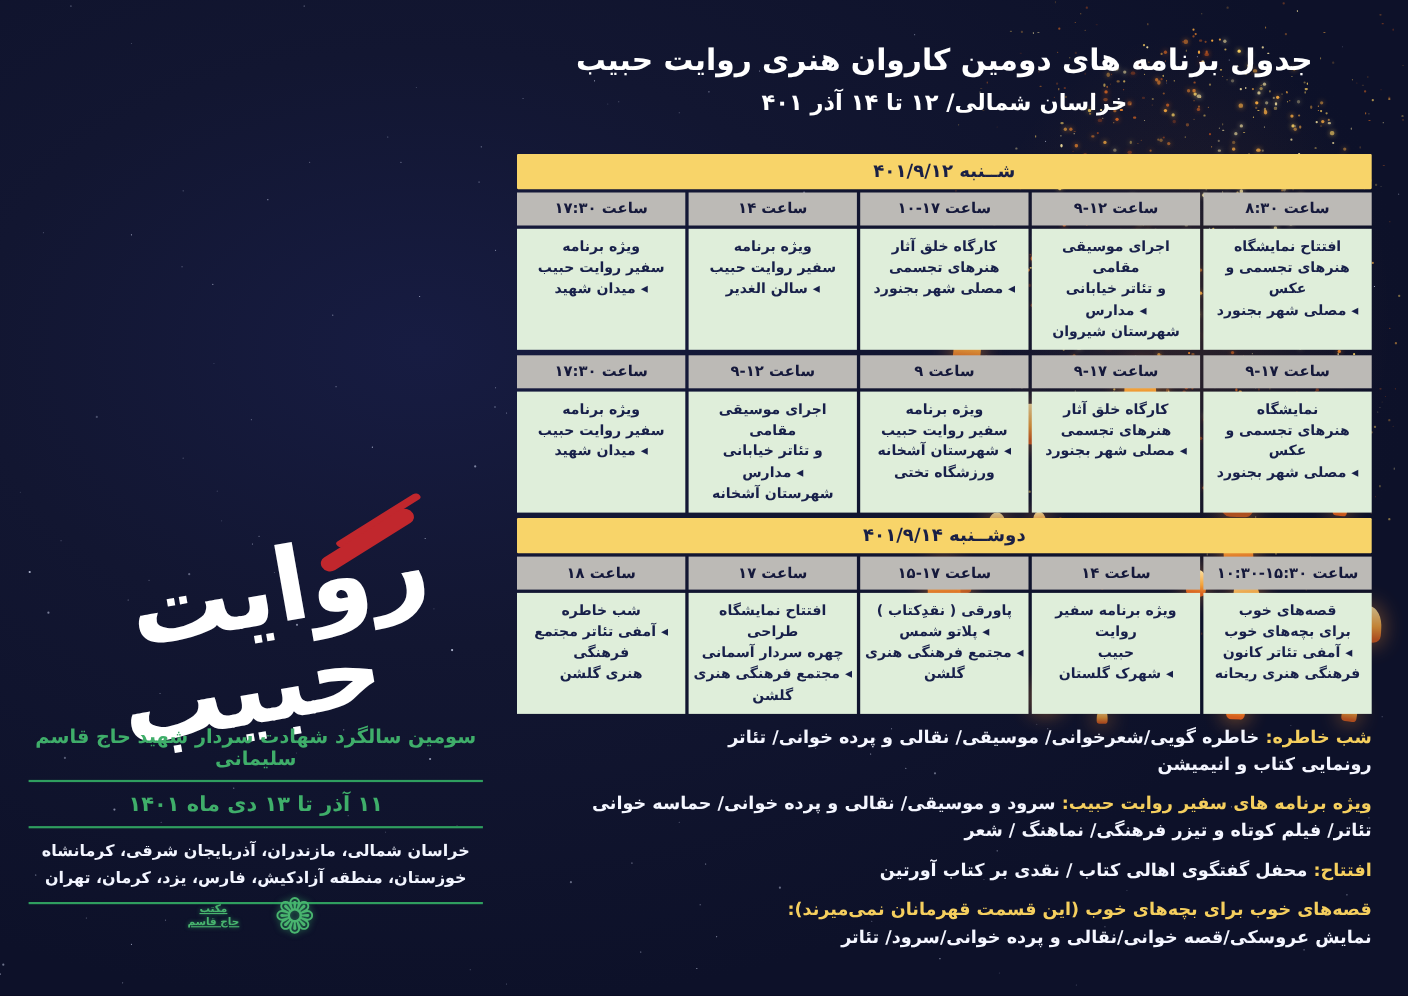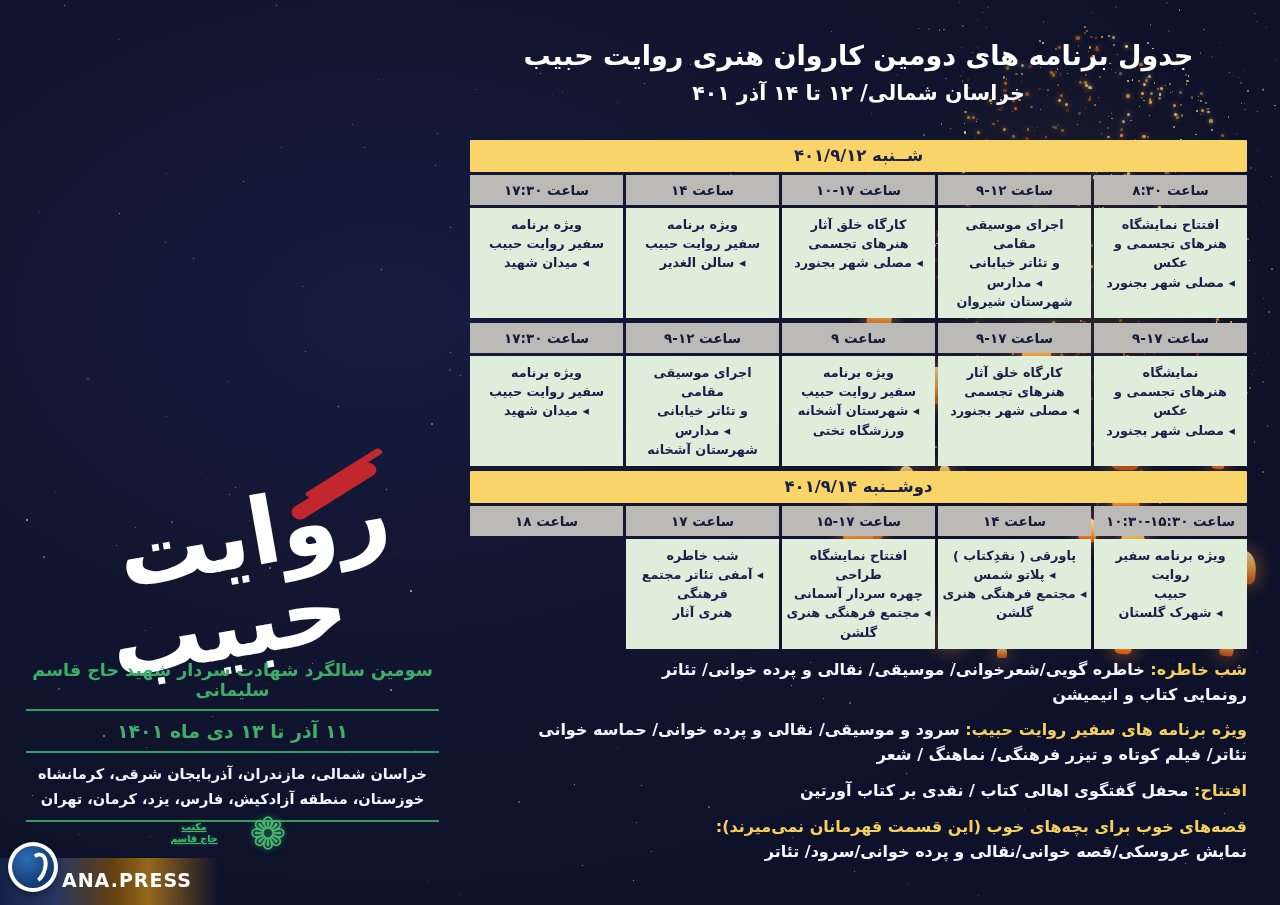--- a/index.html
+++ b/index.html
@@ -1388,24 +1388,20 @@
 خوزستان، منطقه آزادکیش، فارس، یزد، کرمان، تهران</div>
     <hr>
   </div>
 
   <div class="emblems">
     <div class="emblem text">مکتب
 حاج قاسم</div>
     <div class="emblem flower">❁</div>
   </div>
 
-  <div class="ana-band">
-    <span class="ana-logo"></span>
-    <span class="brand">ANA.PRESS</span>
-  </div>
 
   <div class="content">
     <div class="title-block">
       <h1 class="page-title">جدول برنامه های دومین کاروان هنری روایت حبیب</h1>
       <div class="page-subtitle">خراسان شمالی/ ۱۲ تا ۱۴ آذر ۴۰۱</div>
     </div>
 
     <div class="sched-table">
       <div class="date-header">شــنبه ۴۰۱/۹/۱۲</div>
       <div class="time-row">
@@ -1467,34 +1463,38 @@
     <div class="sched-table">
       <div class="date-header">دوشــنبه ۴۰۱/۹/۱۴</div>
       <div class="time-row">
         <div class="time-cell">ساعت ۱۵:۳۰-۱۰:۳۰</div>
         <div class="time-cell">ساعت ۱۴</div>
         <div class="time-cell">ساعت ۱۷-۱۵</div>
         <div class="time-cell">ساعت ۱۷</div>
         <div class="time-cell">ساعت ۱۸</div>
       </div>
       <div class="body-row h3">
+        <div class="event-cell">قصه‌های خوب
+برای بچه‌های خوب
+◂ آمفی تئاتر کانون
+فرهنگی هنری ریحانه</div>
         <div class="event-cell">ویژه برنامه سفیر روایت
 حبیب
 ◂ شهرک گلستان</div>
         <div class="event-cell">پاورقی ( نقدِکتاب )
 ◂ پلاتو شمس
 ◂ مجتمع فرهنگی هنری
 گلشن</div>
         <div class="event-cell">افتتاح نمایشگاه طراحی
 چهره سردار آسمانی
 ◂ مجتمع فرهنگی هنری
 گلشن</div>
         <div class="event-cell">شب خاطره
 ◂ آمفی تئاتر مجتمع فرهنگی
-هنری آثار</div>
+هنری گلشن</div>
       </div>
     </div>
 
     <div class="notes">
       <p class="note"><span class="lbl">شب خاطره:</span><span> خاطره گویی/شعرخوانی/ موسیقی/ نقالی و پرده خوانی/ تئاتر
 رونمایی کتاب و انیمیشن</span></p>
       <p class="note"><span class="lbl">ویژه برنامه های سفیر روایت حبیب:</span><span> سرود و موسیقی/ نقالی و پرده خوانی/ حماسه خوانی
 تئاتر/ فیلم کوتاه و تیزر فرهنگی/ نماهنگ / شعر</span></p>
       <p class="note"><span class="lbl">افتتاح:</span><span> محفل گفتگوی اهالی کتاب / نقدی بر کتاب آورتین</span></p>
       <p class="note block"><span class="lbl">قصه‌های خوب برای بچه‌های خوب (این قسمت قهرمانان نمی‌میرند):</span><span>نمایش عروسکی/قصه خوانی/نقالی و پرده خوانی/سرود/ تئاتر</span></p>

